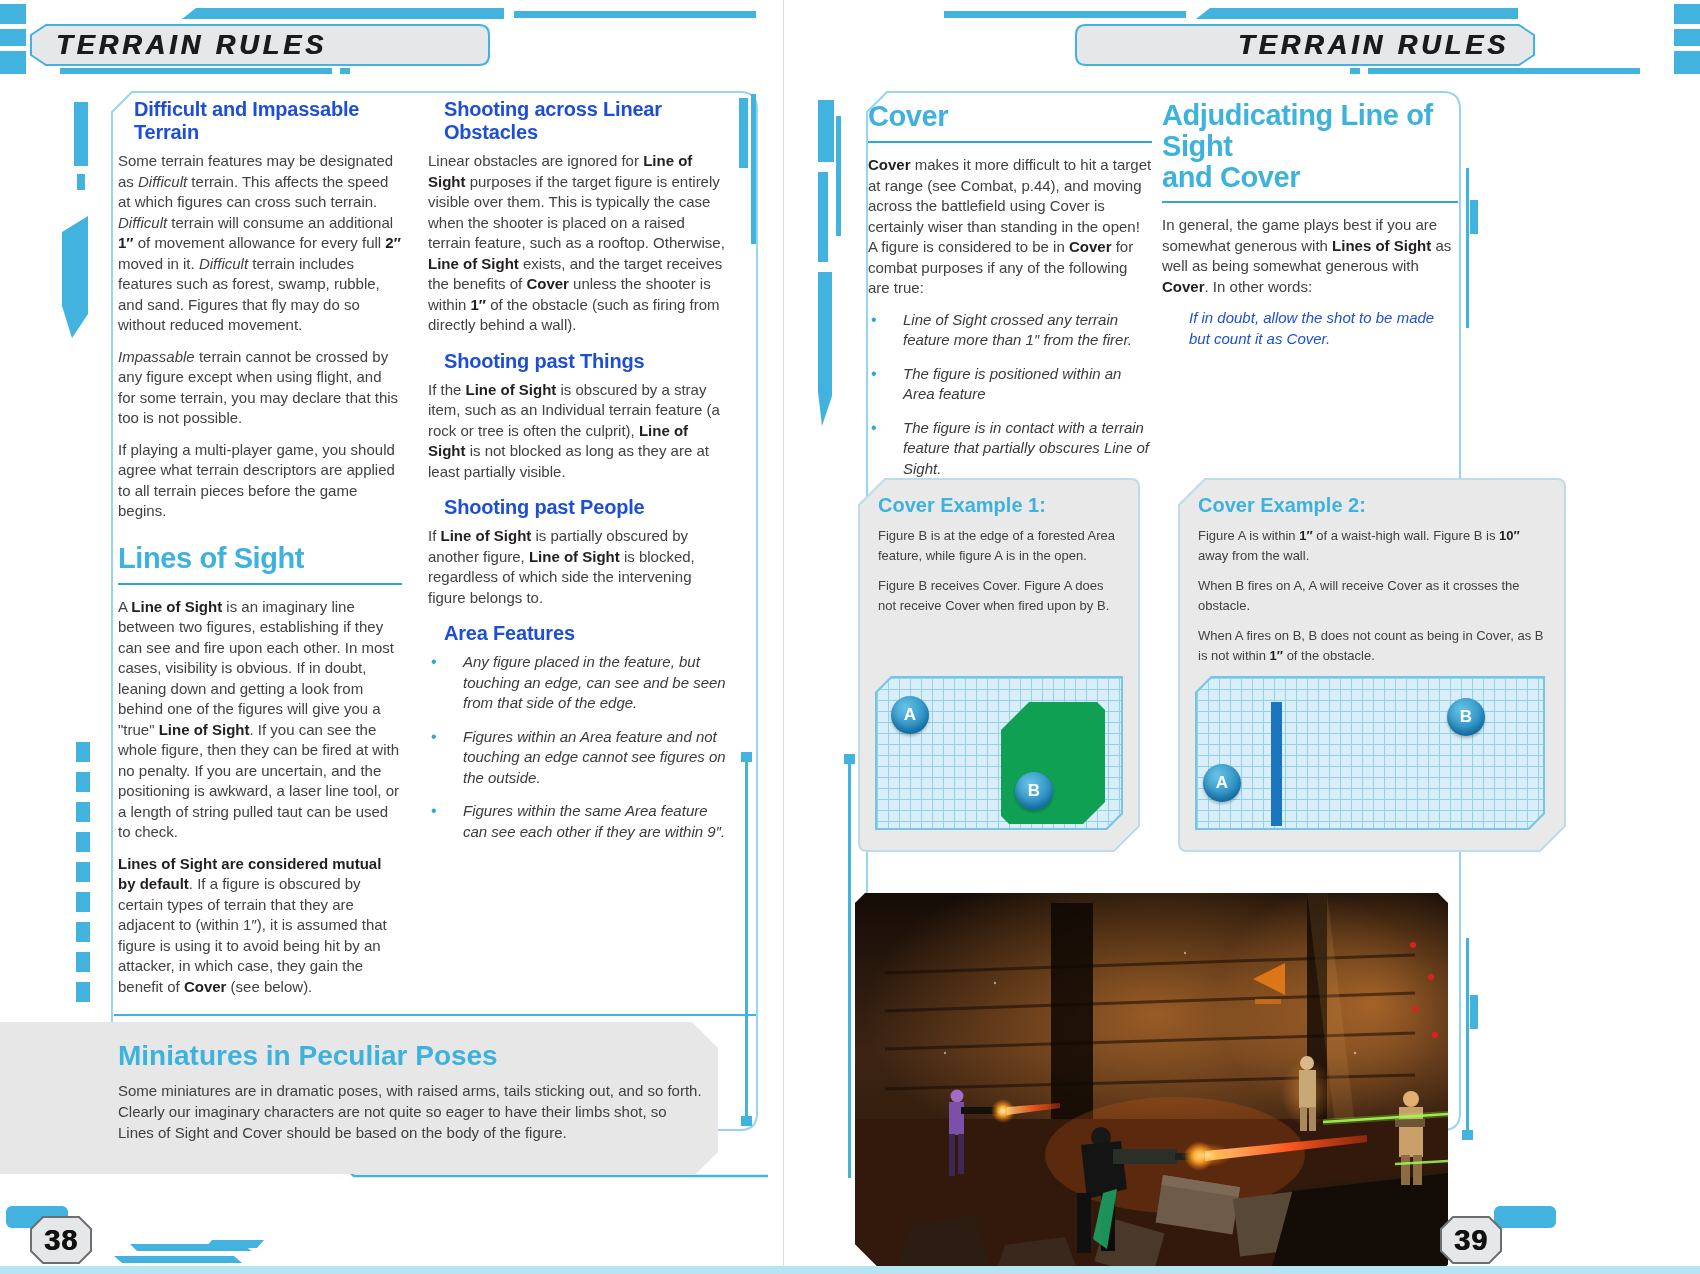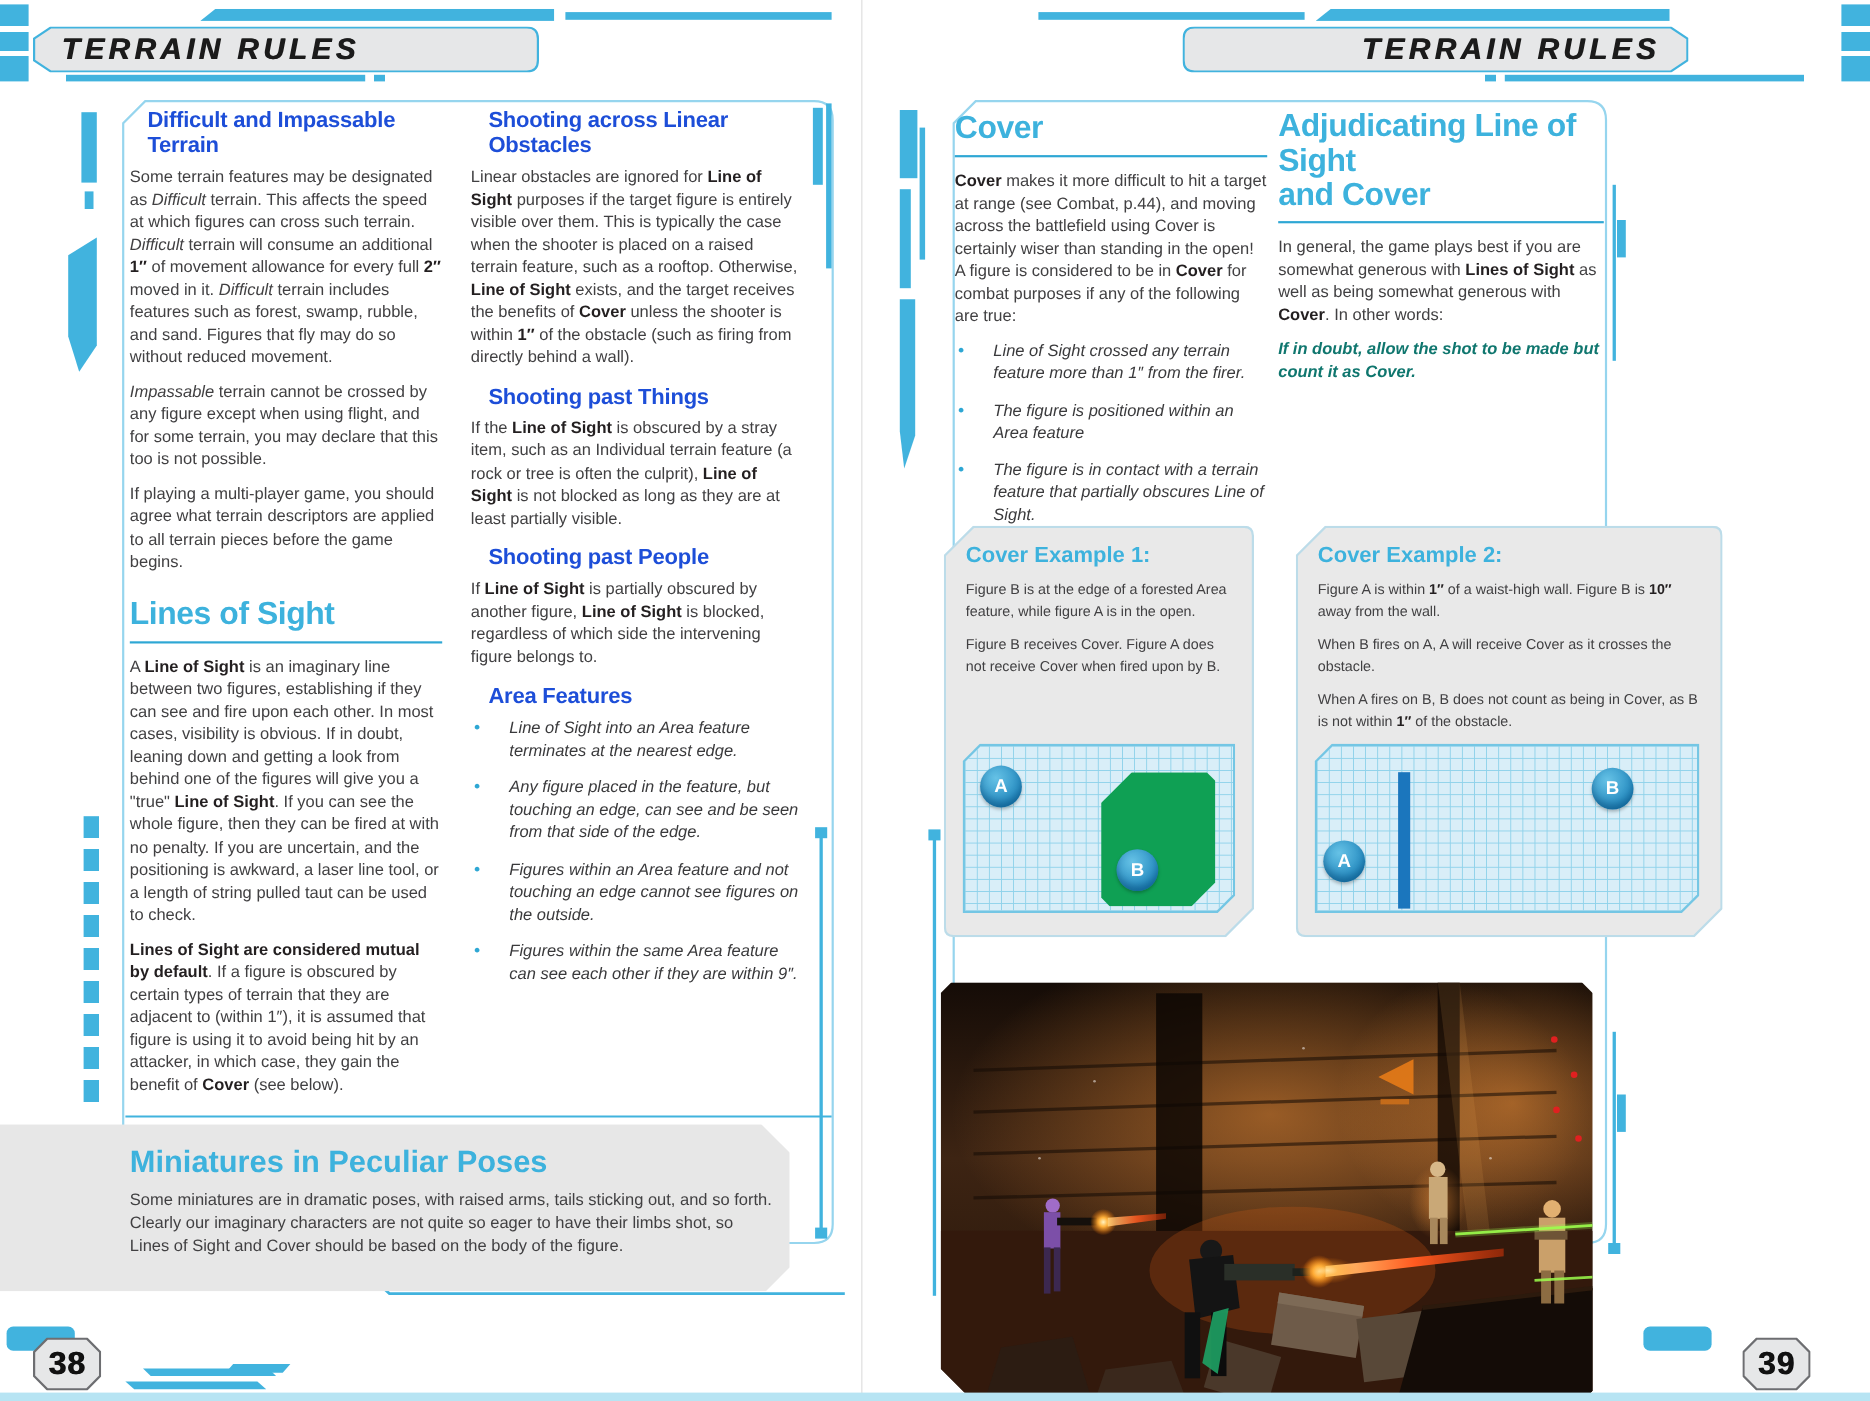--- a/index.html
+++ b/index.html
@@ -15,21 +15,21 @@
     text-shadow:.7px 0 0 #1b1b1b; }
   
   .col{position:absolute;}
   .h3{color:#1d4ed8;font-weight:700;font-size:20px;letter-spacing:-.2px;margin:0 16px 7px;}
   .h2{color:#3db2dd;font-weight:700;font-size:29px;letter-spacing:-.4px;margin:20px 0 12px;
       border-bottom:2px solid #2ea7d4;padding-bottom:8px;}
   .h2.first{margin-top:0;}
   .p{margin:0 0 11px;font-size:15px;line-height:20.5px;color:#414042;}
   .p .b{font-weight:700;color:#231f20;}
   .p .i{font-style:italic;}
-  .bi{font-weight:700;font-style:italic;color:#0f766e;}
+  .bi{font-weight:400;font-style:italic;color:#1d4ed8;margin-left:27px;}
   .sec{margin-bottom:14px;}
   .bullet{display:flex;margin:0 0 13px;font-size:15px;line-height:20.5px;}
   .bullet .dot{flex:none;width:32px;color:#2ea7d4;padding-left:3px;}
   .bullet .dot::before{content:"\2022";font-size:16px;}
   .bullet .txt{font-style:italic;color:#3a3a3c;}
   
   .exbox{position:absolute;}
   .exbox > svg{position:absolute;left:0;top:0;}
   .excontent{position:absolute;left:20px;top:16px;right:20px;}
   .extitle{color:#3db2dd;font-weight:700;font-size:20px;margin:0 0 9px;}
@@ -124,24 +124,20 @@
   </div>
   <div class="sec">
     <h3 class="h3">Shooting past Things</h3>
     <p class="p">If the <span class="b">Line of Sight</span> is obscured by a stray item, such as an Individual terrain feature (a rock or tree is often the culprit), <span class="b">Line of Sight</span> is not blocked as long as they are at least partially visible.</p>
   </div>
   <div class="sec">
     <h3 class="h3">Shooting past People</h3>
     <p class="p">If <span class="b">Line of Sight</span> is partially obscured by another figure, <span class="b">Line of Sight</span> is blocked, regardless of which side the intervening figure belongs to.</p>
   </div>
   <h3 class="h3">Area Features</h3>
-  <div class="bullet">
-      <span class="dot"></span>
-      <span class="txt">Line of Sight into an Area feature terminates at the nearest edge.</span>
-    </div>
   <div class="bullet">
       <span class="dot"></span>
       <span class="txt">Any figure placed in the feature, but touching an edge, can see and be seen from that side of the edge.</span>
     </div>
   <div class="bullet">
       <span class="dot"></span>
       <span class="txt">Figures within an Area feature and not touching an edge cannot see figures on the outside.</span>
     </div>
   <div class="bullet">
       <span class="dot"></span>
@@ -365,21 +361,21 @@
     <g fill="#ffffff" opacity=".5">
         <circle cx="140" cy="90" r="1.2"></circle>
         <circle cx="330" cy="60" r="1.2"></circle>
         <circle cx="500" cy="160" r="1.2"></circle>
         <circle cx="90" cy="160" r="1.2"></circle>
       </g>
   </svg>
 </div>
 
 <div class="deco" style="left:1494px;top:1206px;width:62px;height:22px;border-radius:6px;"></div>
-<div class="badge" style="left:1584px;top:1216px;">
+<div class="badge" style="left:1440px;top:1216px;">
   <svg width="62" height="48">
     <path d="M13,1 H49 L61,13 V35 L49,47 H13 L1,35 V13 Z" fill="#e6e7e8" stroke="#6d6e71" stroke-width="2"></path>
   </svg>
   <div class="num">39</div>
 </div>
 
 <div class="gutter"></div>
 <div class="bottomstrip"></div>
 
 </body></html>

